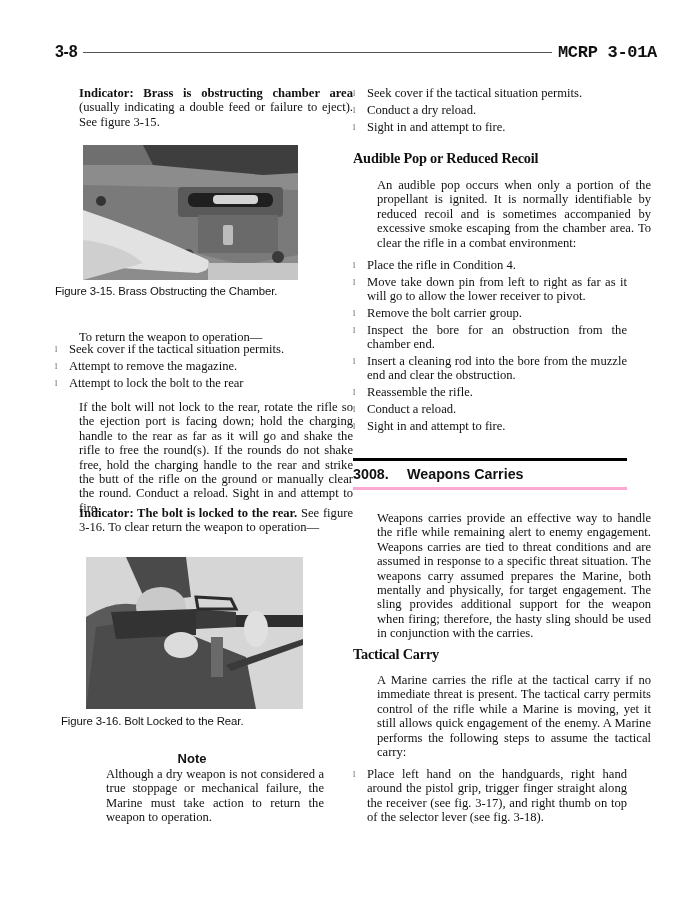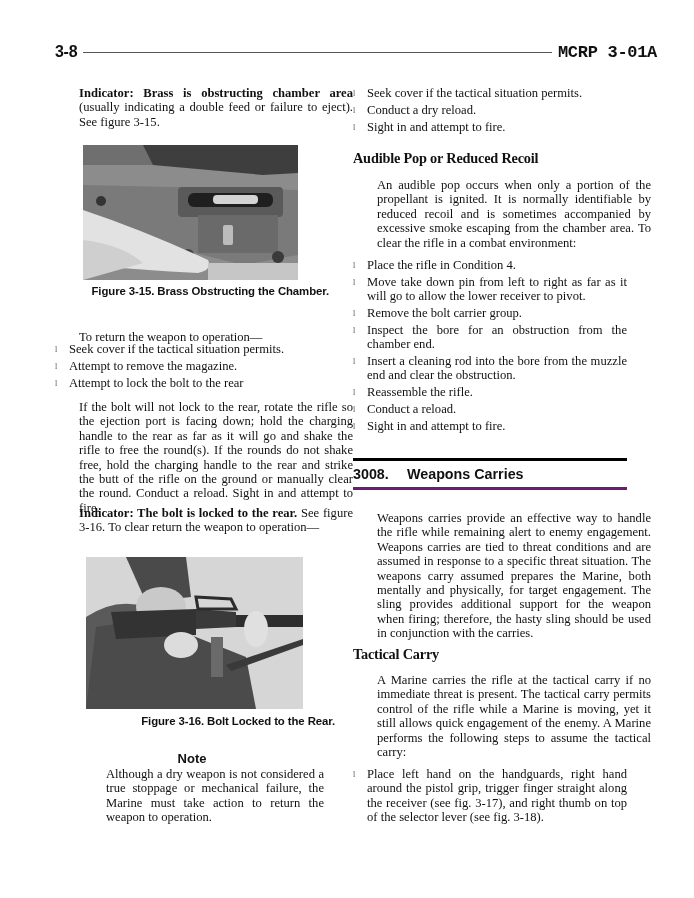--- a/index.html
+++ b/index.html
@@ -8,28 +8,28 @@
 
   .header { position: absolute; left: 55px; top: 44px; width: 602px; height: 16px; display: flex; align-items: center; }
   .header .pg { font-family: "Liberation Sans", sans-serif; font-weight: bold; font-size: 16px; letter-spacing: -0.3px; }
   .header .rule { flex: 1; height: 1px; background: #555; margin: 0 6px; }
   .header .doc { font-family: Liberation Mono, monospace; font-weight: bold; font-size: 17px; letter-spacing: -0.3px; }
 
   .p { font-size: 12.6px; line-height: 14.4px; text-align: justify; margin-left: 24px; }
   .p b { font-weight: bold; }
 
   .figure-img { position: absolute; background: #9a9a9a; overflow: hidden; }
-  .caption { position: absolute; font-family: "Liberation Sans", sans-serif; font-weight: bold; font-size: 11.4px; text-align: right; letter-spacing: -0.1px; }
+  .caption { position: absolute; font-family: "Liberation Sans", sans-serif; font-weight: normal; font-size: 11.4px; text-align: left; letter-spacing: -0.1px; }
 
   .bullets { list-style: none; }
   .bullets li { position: relative; padding-left: 14px; font-size: 12.6px; line-height: 14.4px; text-align: justify; margin-bottom: 2.4px; }
   .bullets li .mark { position: absolute; left: 0; top: 0; font-size: 8px; color: #555; line-height: 16px; }
 
   .h2 { position: absolute; font-family: Liberation Serif, serif; font-weight: bold; font-size: 14.3px; letter-spacing: -0.2px; }
-  .sec-head { position: absolute; left: 353px; width: 274px; height: 32px; border-top: 3px solid #000; border-bottom: 3px solid #701a75; display: flex; align-items: center; font-family: "Liberation Sans", sans-serif; font-weight: bold; font-size: 14.3px; }
+  .sec-head { position: absolute; left: 353px; width: 274px; height: 32px; border-top: 3px solid #000; border-bottom: 3px solid #f9a8d4; display: flex; align-items: center; font-family: "Liberation Sans", sans-serif; font-weight: bold; font-size: 14.3px; }
   .sec-head .num { width: 54px; }
 
   .note-title { position: absolute; font-family: "Liberation Sans", sans-serif; font-weight: bold; font-size: 13px; text-align: center; }
 </style>
 </head>
 <body>
 
 <div class="header">
   <span class="pg">3-8</span>
   <span class="rule"></span>

